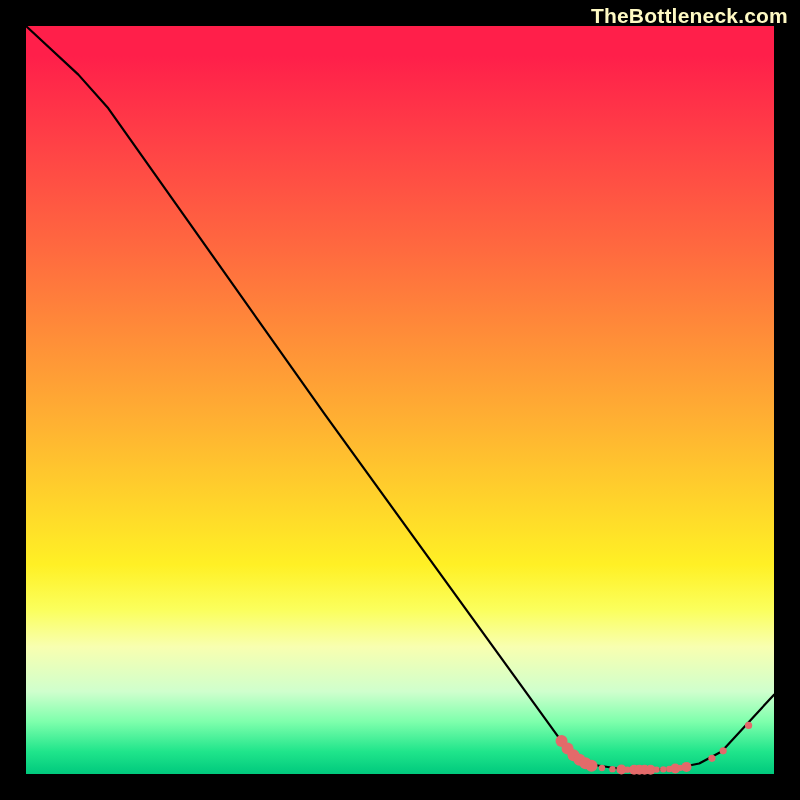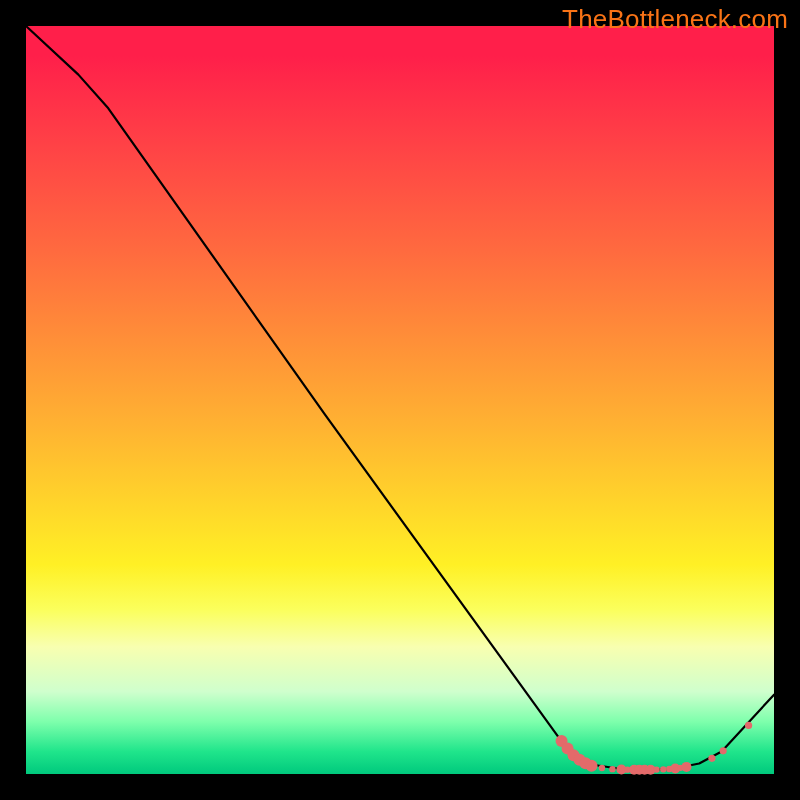--- a/index.html
+++ b/index.html
@@ -59,24 +59,24 @@
     stroke-linejoin: round;
     stroke-linecap: round;
   }
   .dot {
     fill: #e36a6a;
   }
   .watermark {
     position: absolute;
     top: 4px;
     right: 12px;
-    color: #f97316;
-    font-size: 26px;
+    color: #fef9c3;
+    font-size: 21px;
     letter-spacing: 0.2px;
-    font-weight: 400;
+    font-weight: 700;
     user-select: none;
   }
 </style>
 </head>
 <body>
 
 <div class="frame">
 
   <div class="plot">
     <div class="gradient"></div>

